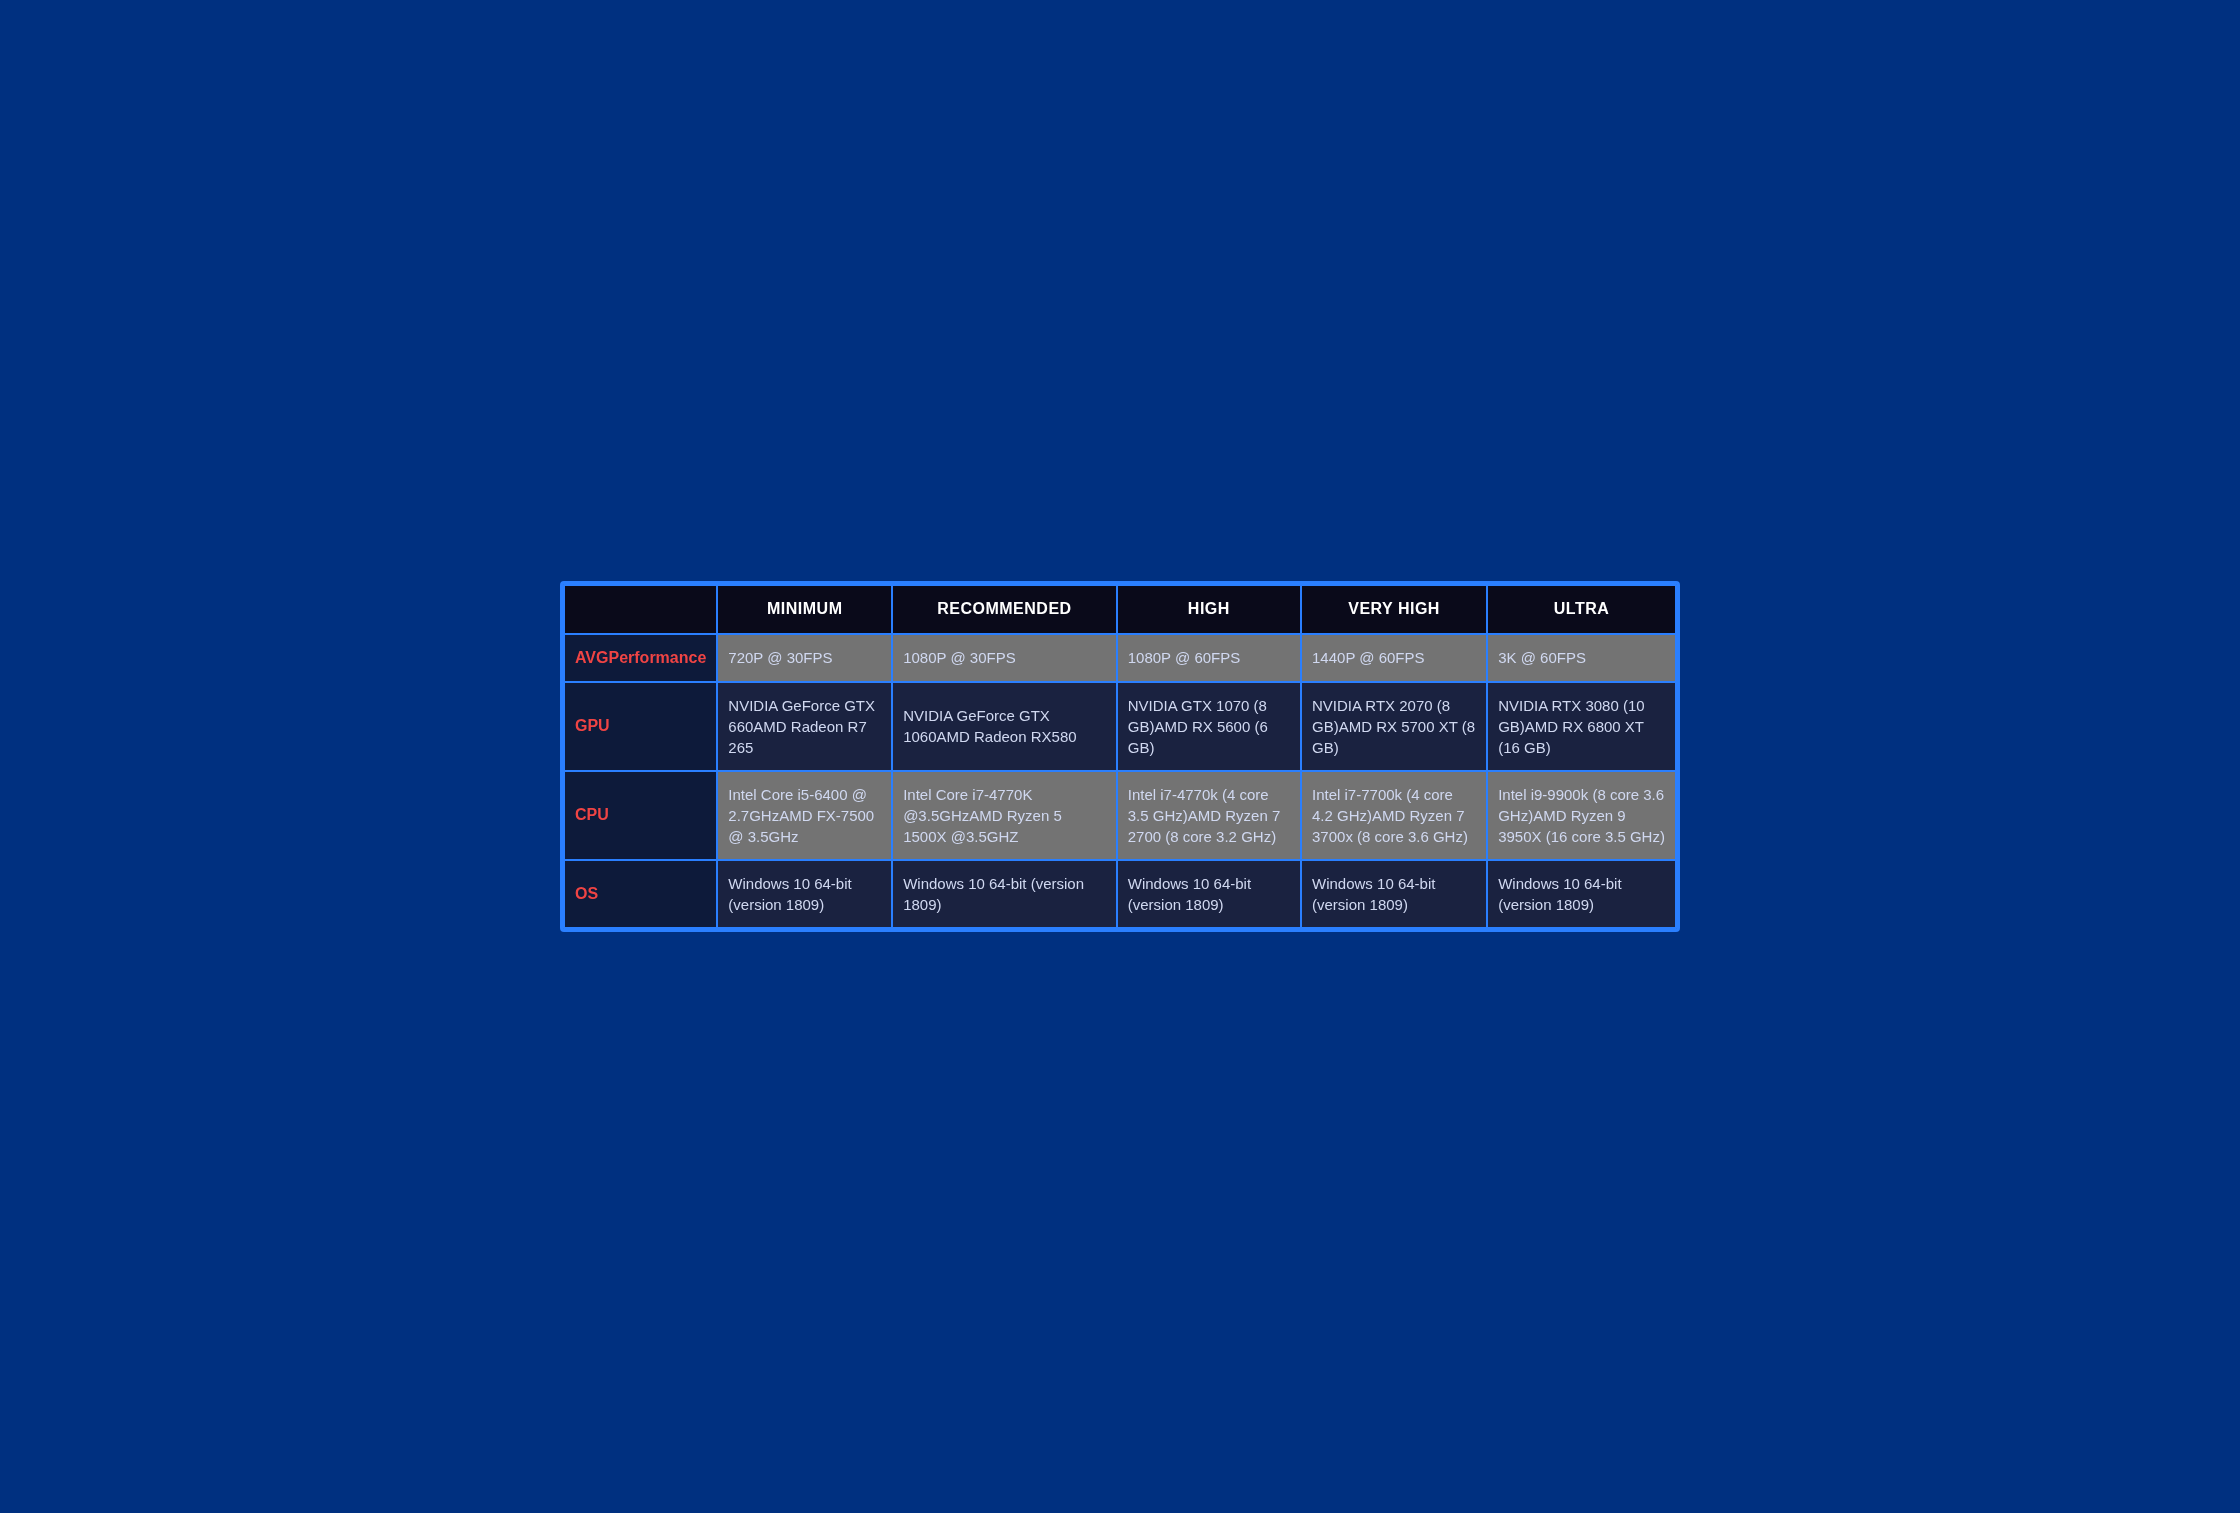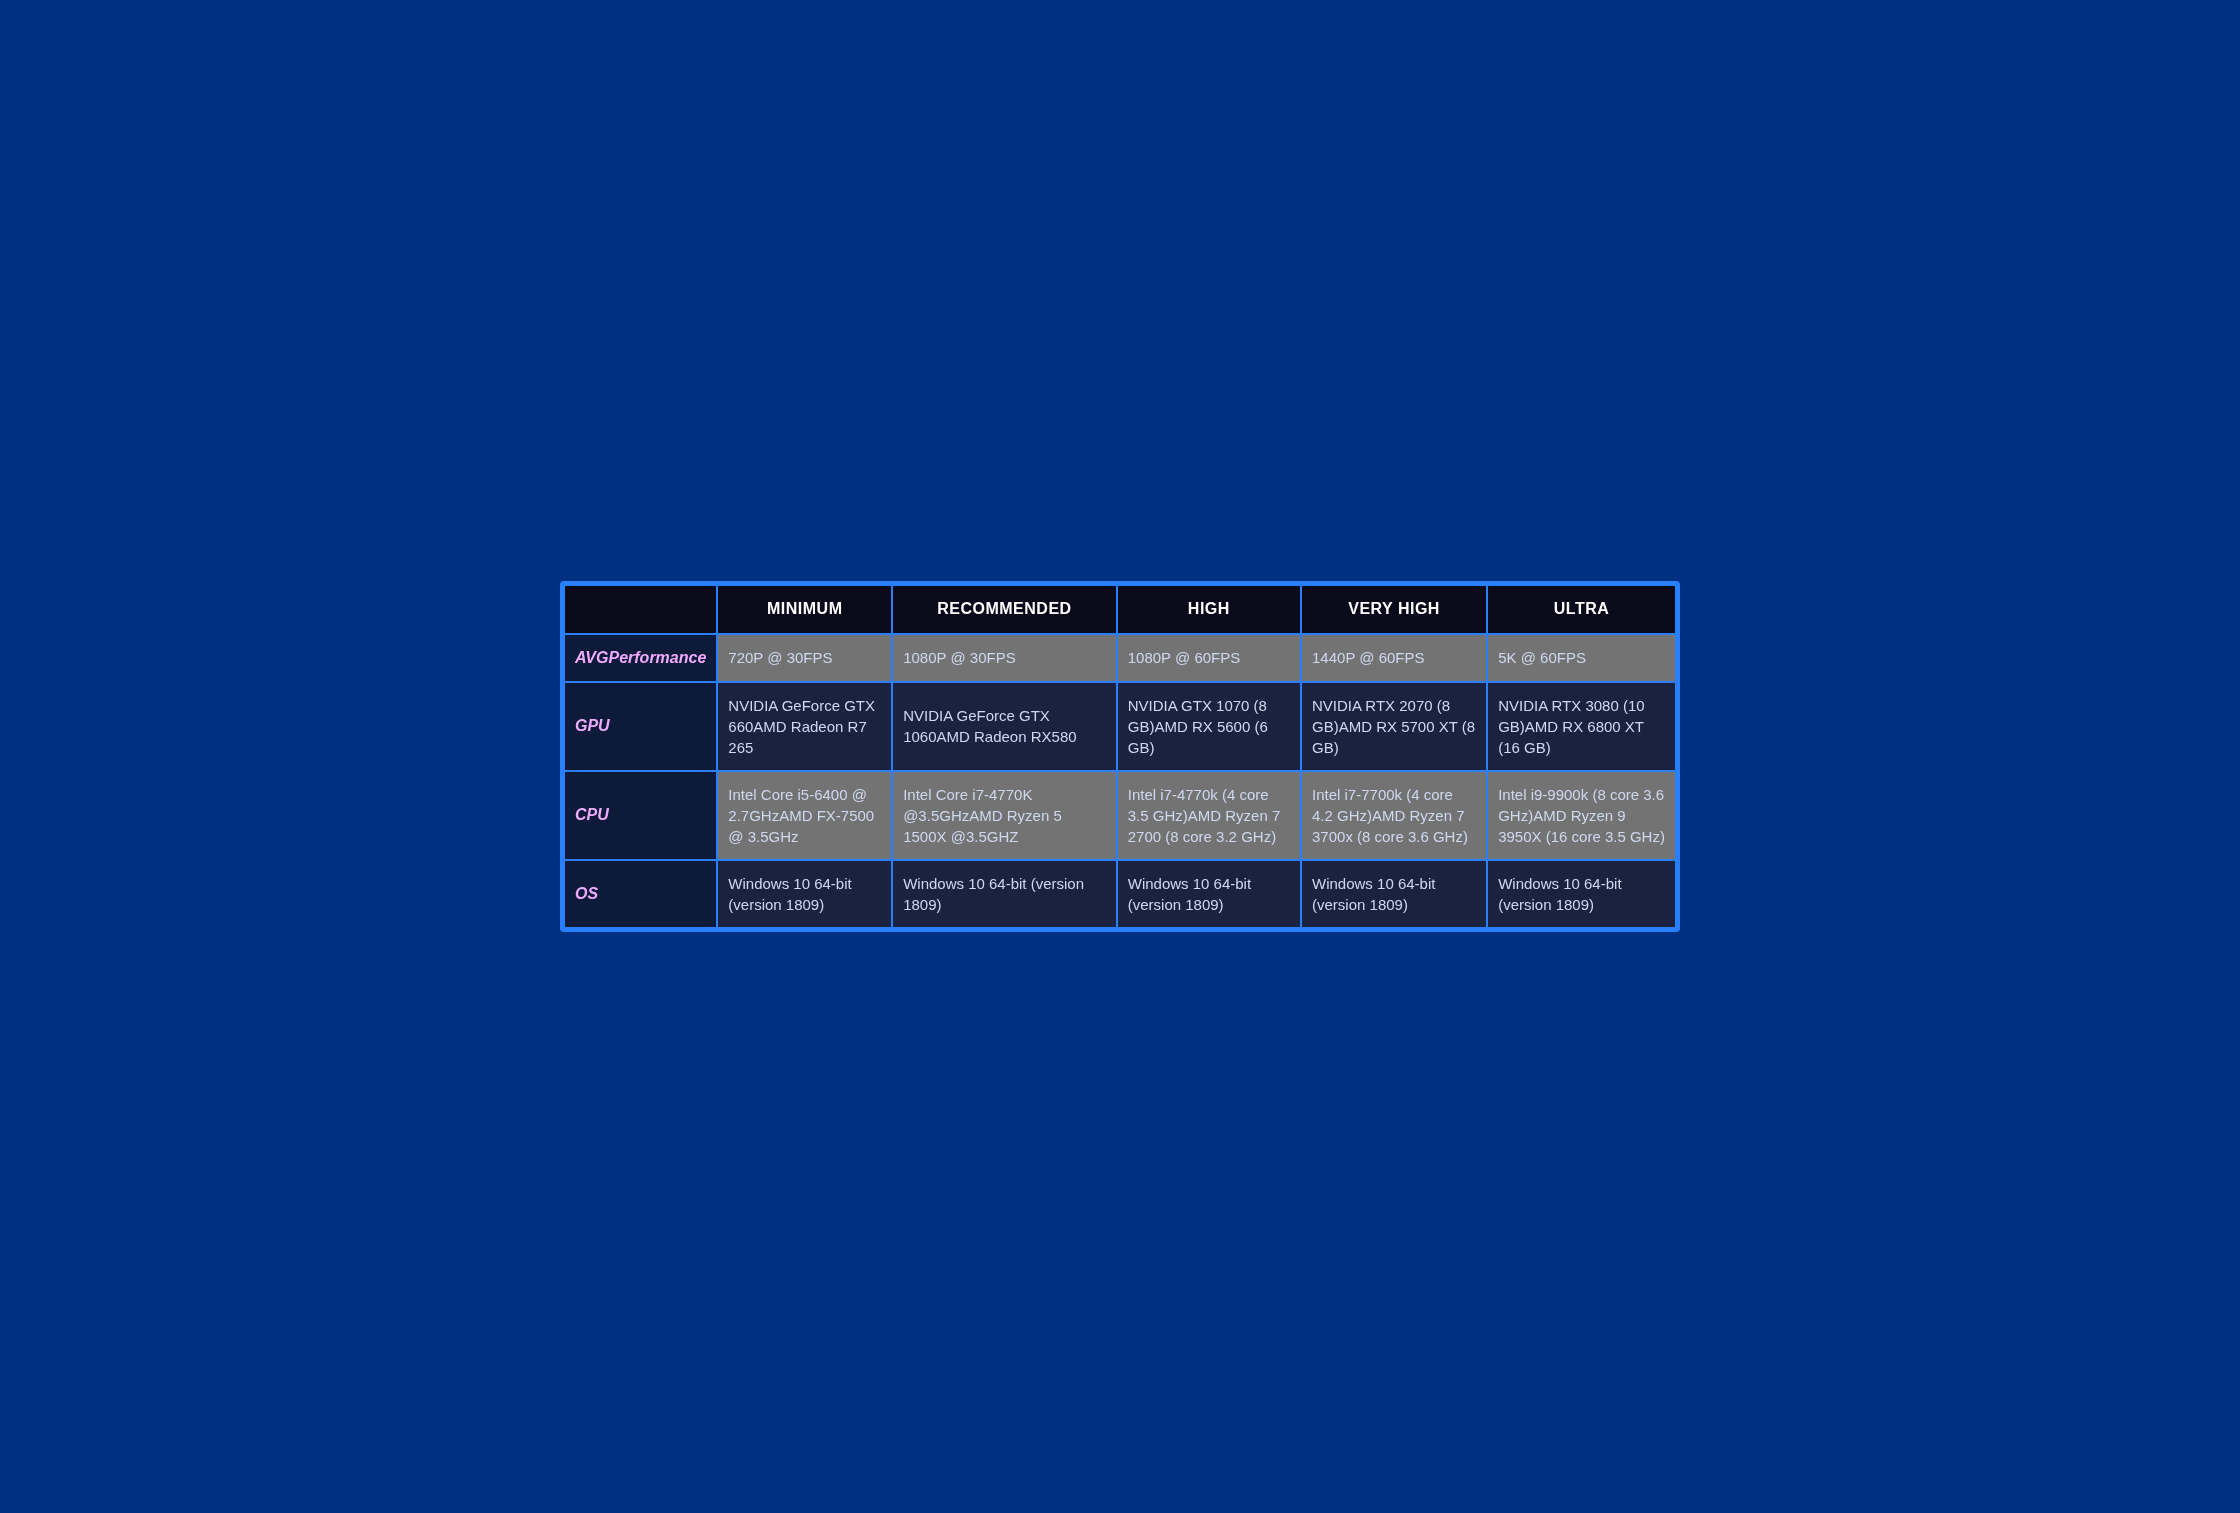--- a/index.html
+++ b/index.html
@@ -35,25 +35,24 @@
     thead th {
       background: #0a0a1a;
       color: #ffffff;
       font-weight: bold;
       font-size: 16px;
       letter-spacing: 0.5px;
       text-transform: uppercase;
     }
     .row-header {
       background: #0d1a3a;
-      color: #f0abfc;
+      color: #ef4444;
       font-weight: bold;
       font-size: 16px;
       width: 130px;
-      font-style: italic;
     }
     tbody tr td:not(.row-header) {
       background: #737373;
       color: #d0d8f0;
     }
     tbody tr:nth-child(even) td:not(.row-header) {
       background: #1a2240;
     }
   </style>
 </head>
@@ -71,21 +70,21 @@
           <th>ULTRA</th>
         </tr>
     </thead>
     <tbody>
     <tr>
           <td class="row-header">AVGPerformance</td>
           <td>720P @ 30FPS</td>
           <td>1080P @ 30FPS</td>
           <td>1080P @ 60FPS</td>
           <td>1440P @ 60FPS</td>
-          <td>5K @ 60FPS</td>
+          <td>3K @ 60FPS</td>
         </tr>
         <tr>
           <td class="row-header">GPU</td>
           <td>NVIDIA GeForce GTX 660AMD Radeon R7 265</td>
           <td>NVIDIA GeForce GTX 1060AMD Radeon RX580</td>
           <td>NVIDIA GTX 1070 (8 GB)AMD RX 5600 (6 GB)</td>
           <td>NVIDIA RTX 2070 (8 GB)AMD RX 5700 XT (8 GB)</td>
           <td>NVIDIA RTX 3080 (10 GB)AMD RX 6800 XT (16 GB)</td>
         </tr>
         <tr>

